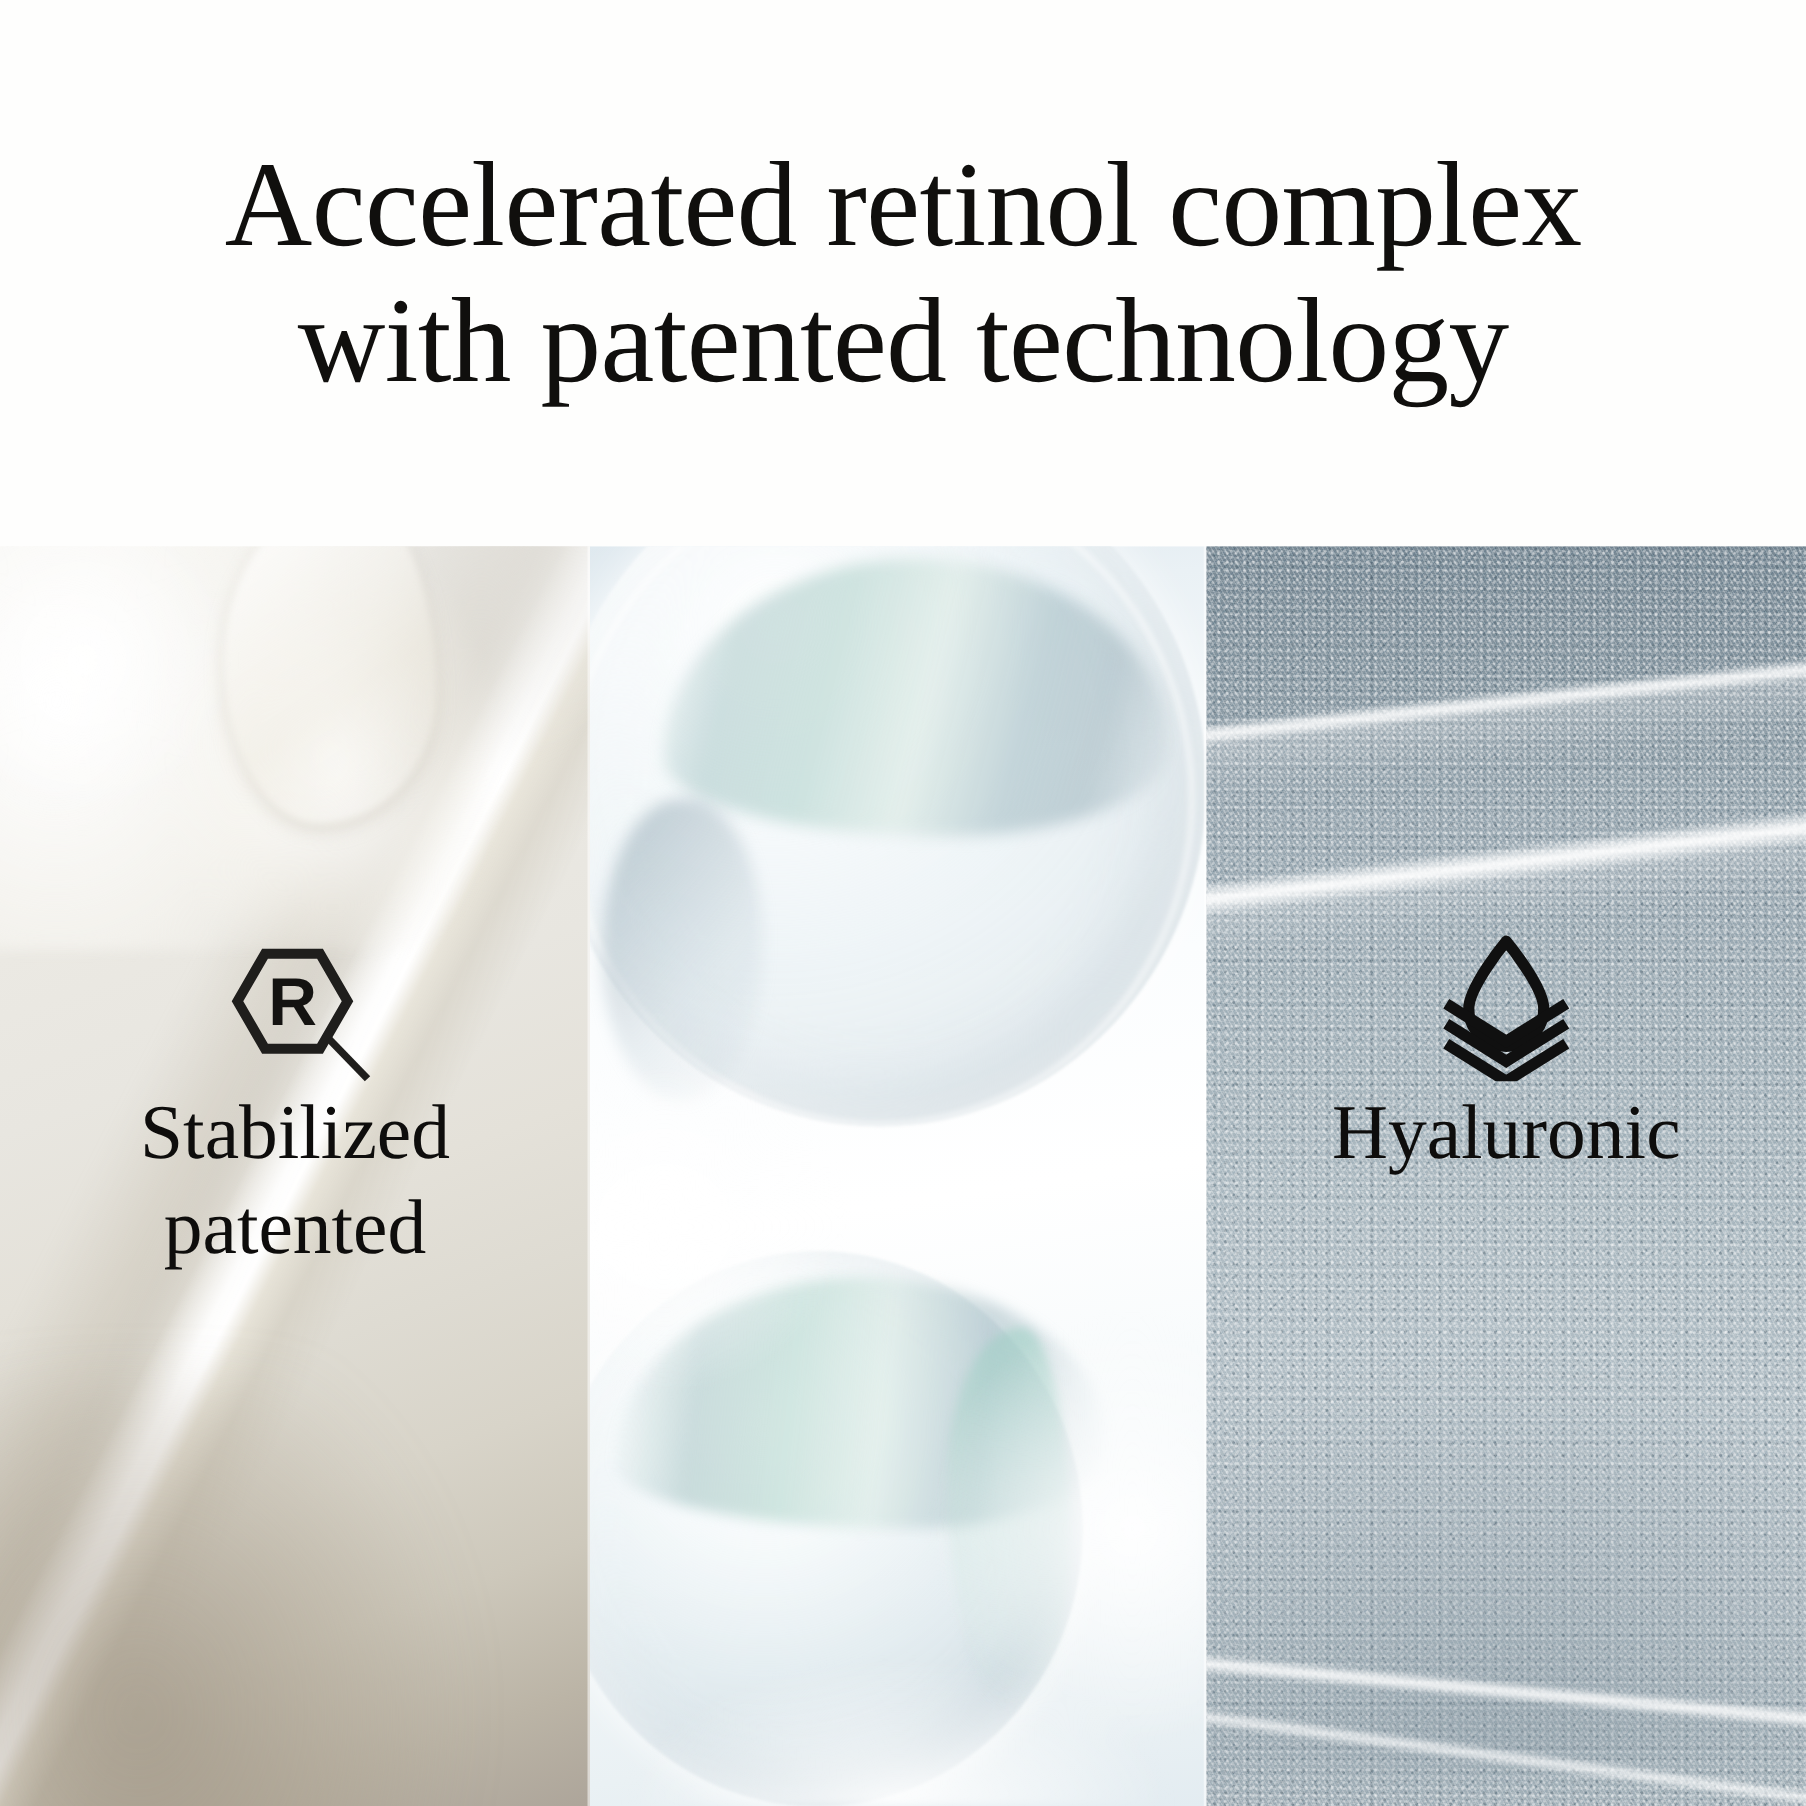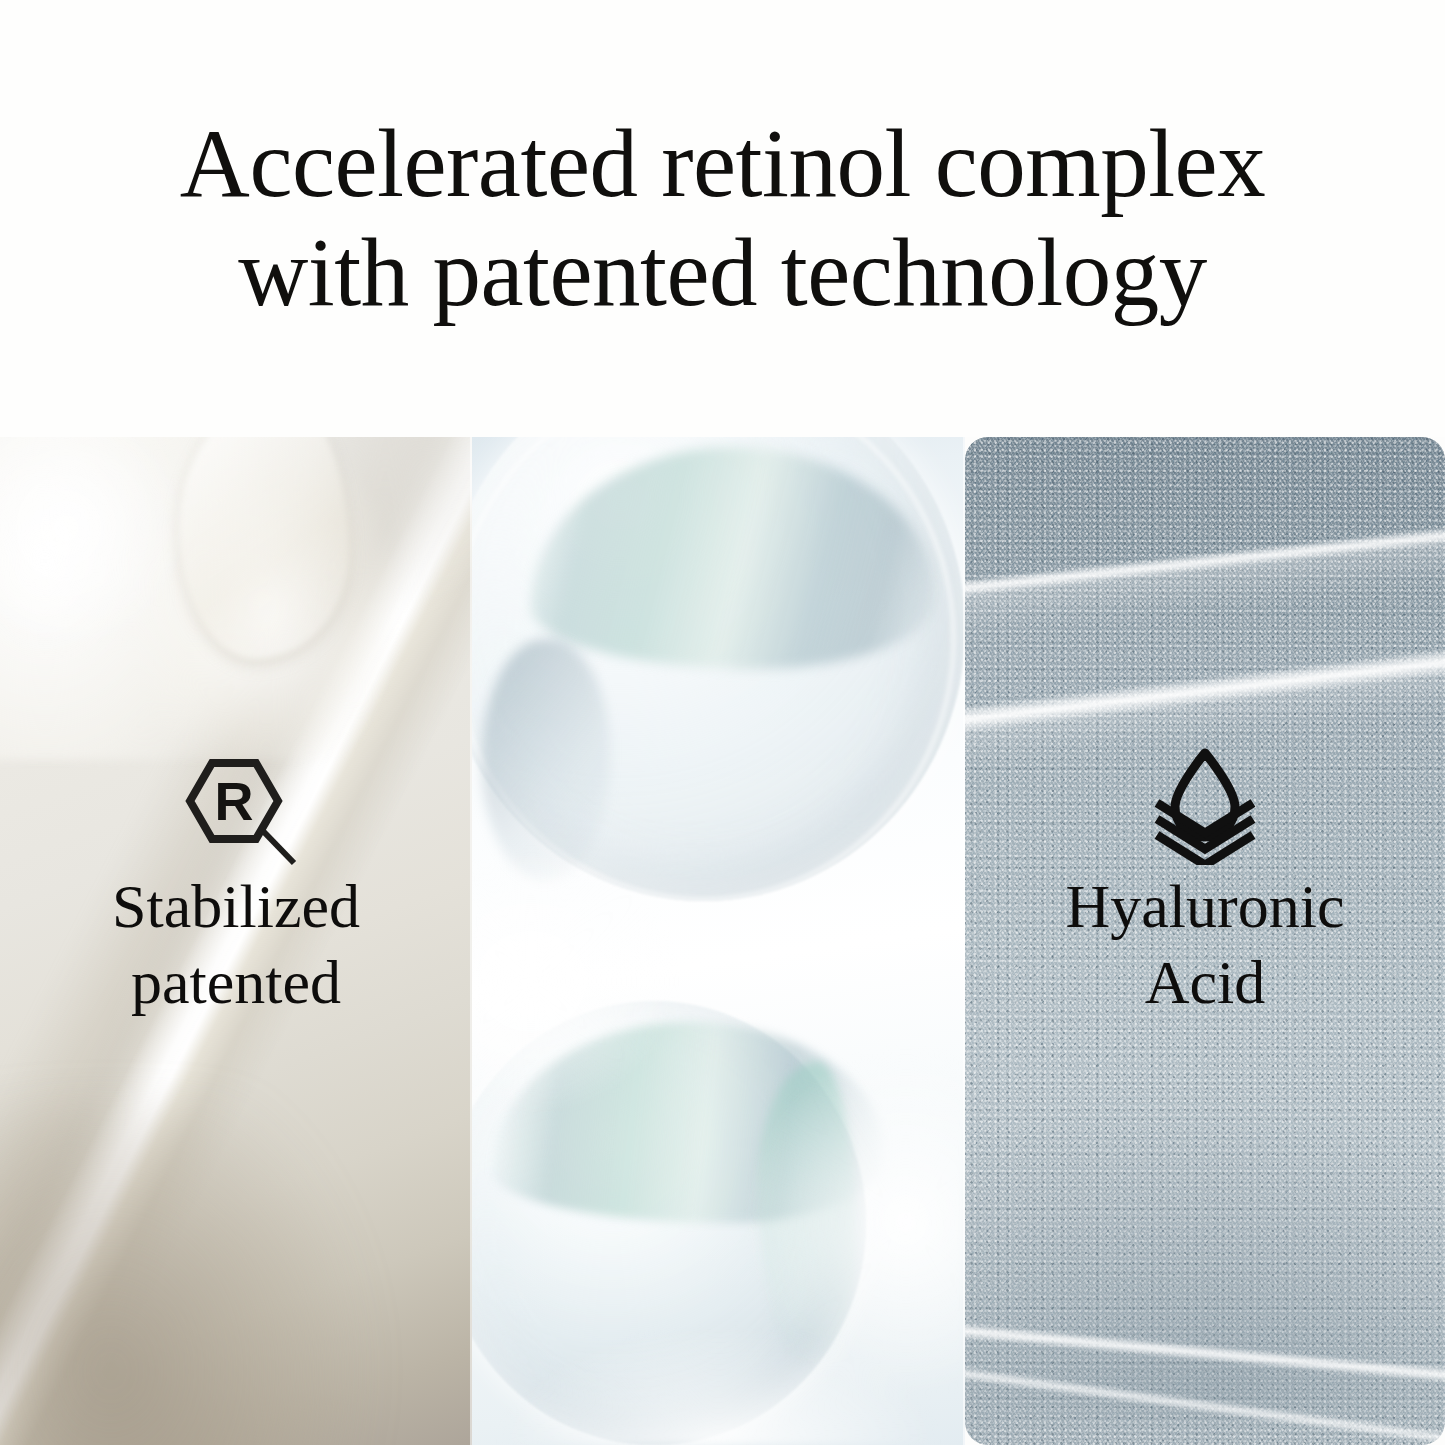--- a/index.html
+++ b/index.html
@@ -39,21 +39,21 @@
     width:1445px; height:1008px;
     display:flex;
   }
   .panel {
     position:relative;
     overflow:hidden;
     height:1008px;
   }
   #panel-1 { width:472px; }
   #panel-2 { width:493px; }
-  #panel-3 { width:480px;border-radius:23px; }
+  #panel-3 { width:480px; }
 
   
   .caption {
     position:absolute;
     left:0; right:0;
     text-align:center;
     z-index:9;
   }
   .caption .lbl {
     font-family:"Liberation Serif", serif;
@@ -421,20 +421,19 @@
             <path d="M56 6 C56 6 26 42 26 60 A30 30 0 0 0 86 60 C86 42 56 6 56 6 Z" fill="none" stroke="#101010" stroke-width="9" stroke-linejoin="round"></path>
             <polyline points="8,72 56,102 104,72" fill="none" stroke="#101010" stroke-width="9" stroke-linejoin="miter" stroke-linecap="butt"></polyline>
             <polyline points="8,88 56,118 104,88" fill="none" stroke="#101010" stroke-width="9" stroke-linejoin="miter" stroke-linecap="butt"></polyline>
             <polyline points="8,56 56,86 104,56" fill="none" stroke="#101010" stroke-width="9" stroke-linejoin="miter" stroke-linecap="butt"></polyline>
           </svg>
         </span>
       </div>
 
       <div class="caption">
         <span class="lbl">Hyaluronic</span>
-        <span class="lbl">Acid</span>
       </div>
     </div>
 
     <div class="divider" id="div-1"></div>
     <div class="divider" id="div-2"></div>
   </div>
 </div>
 
 </body></html>

